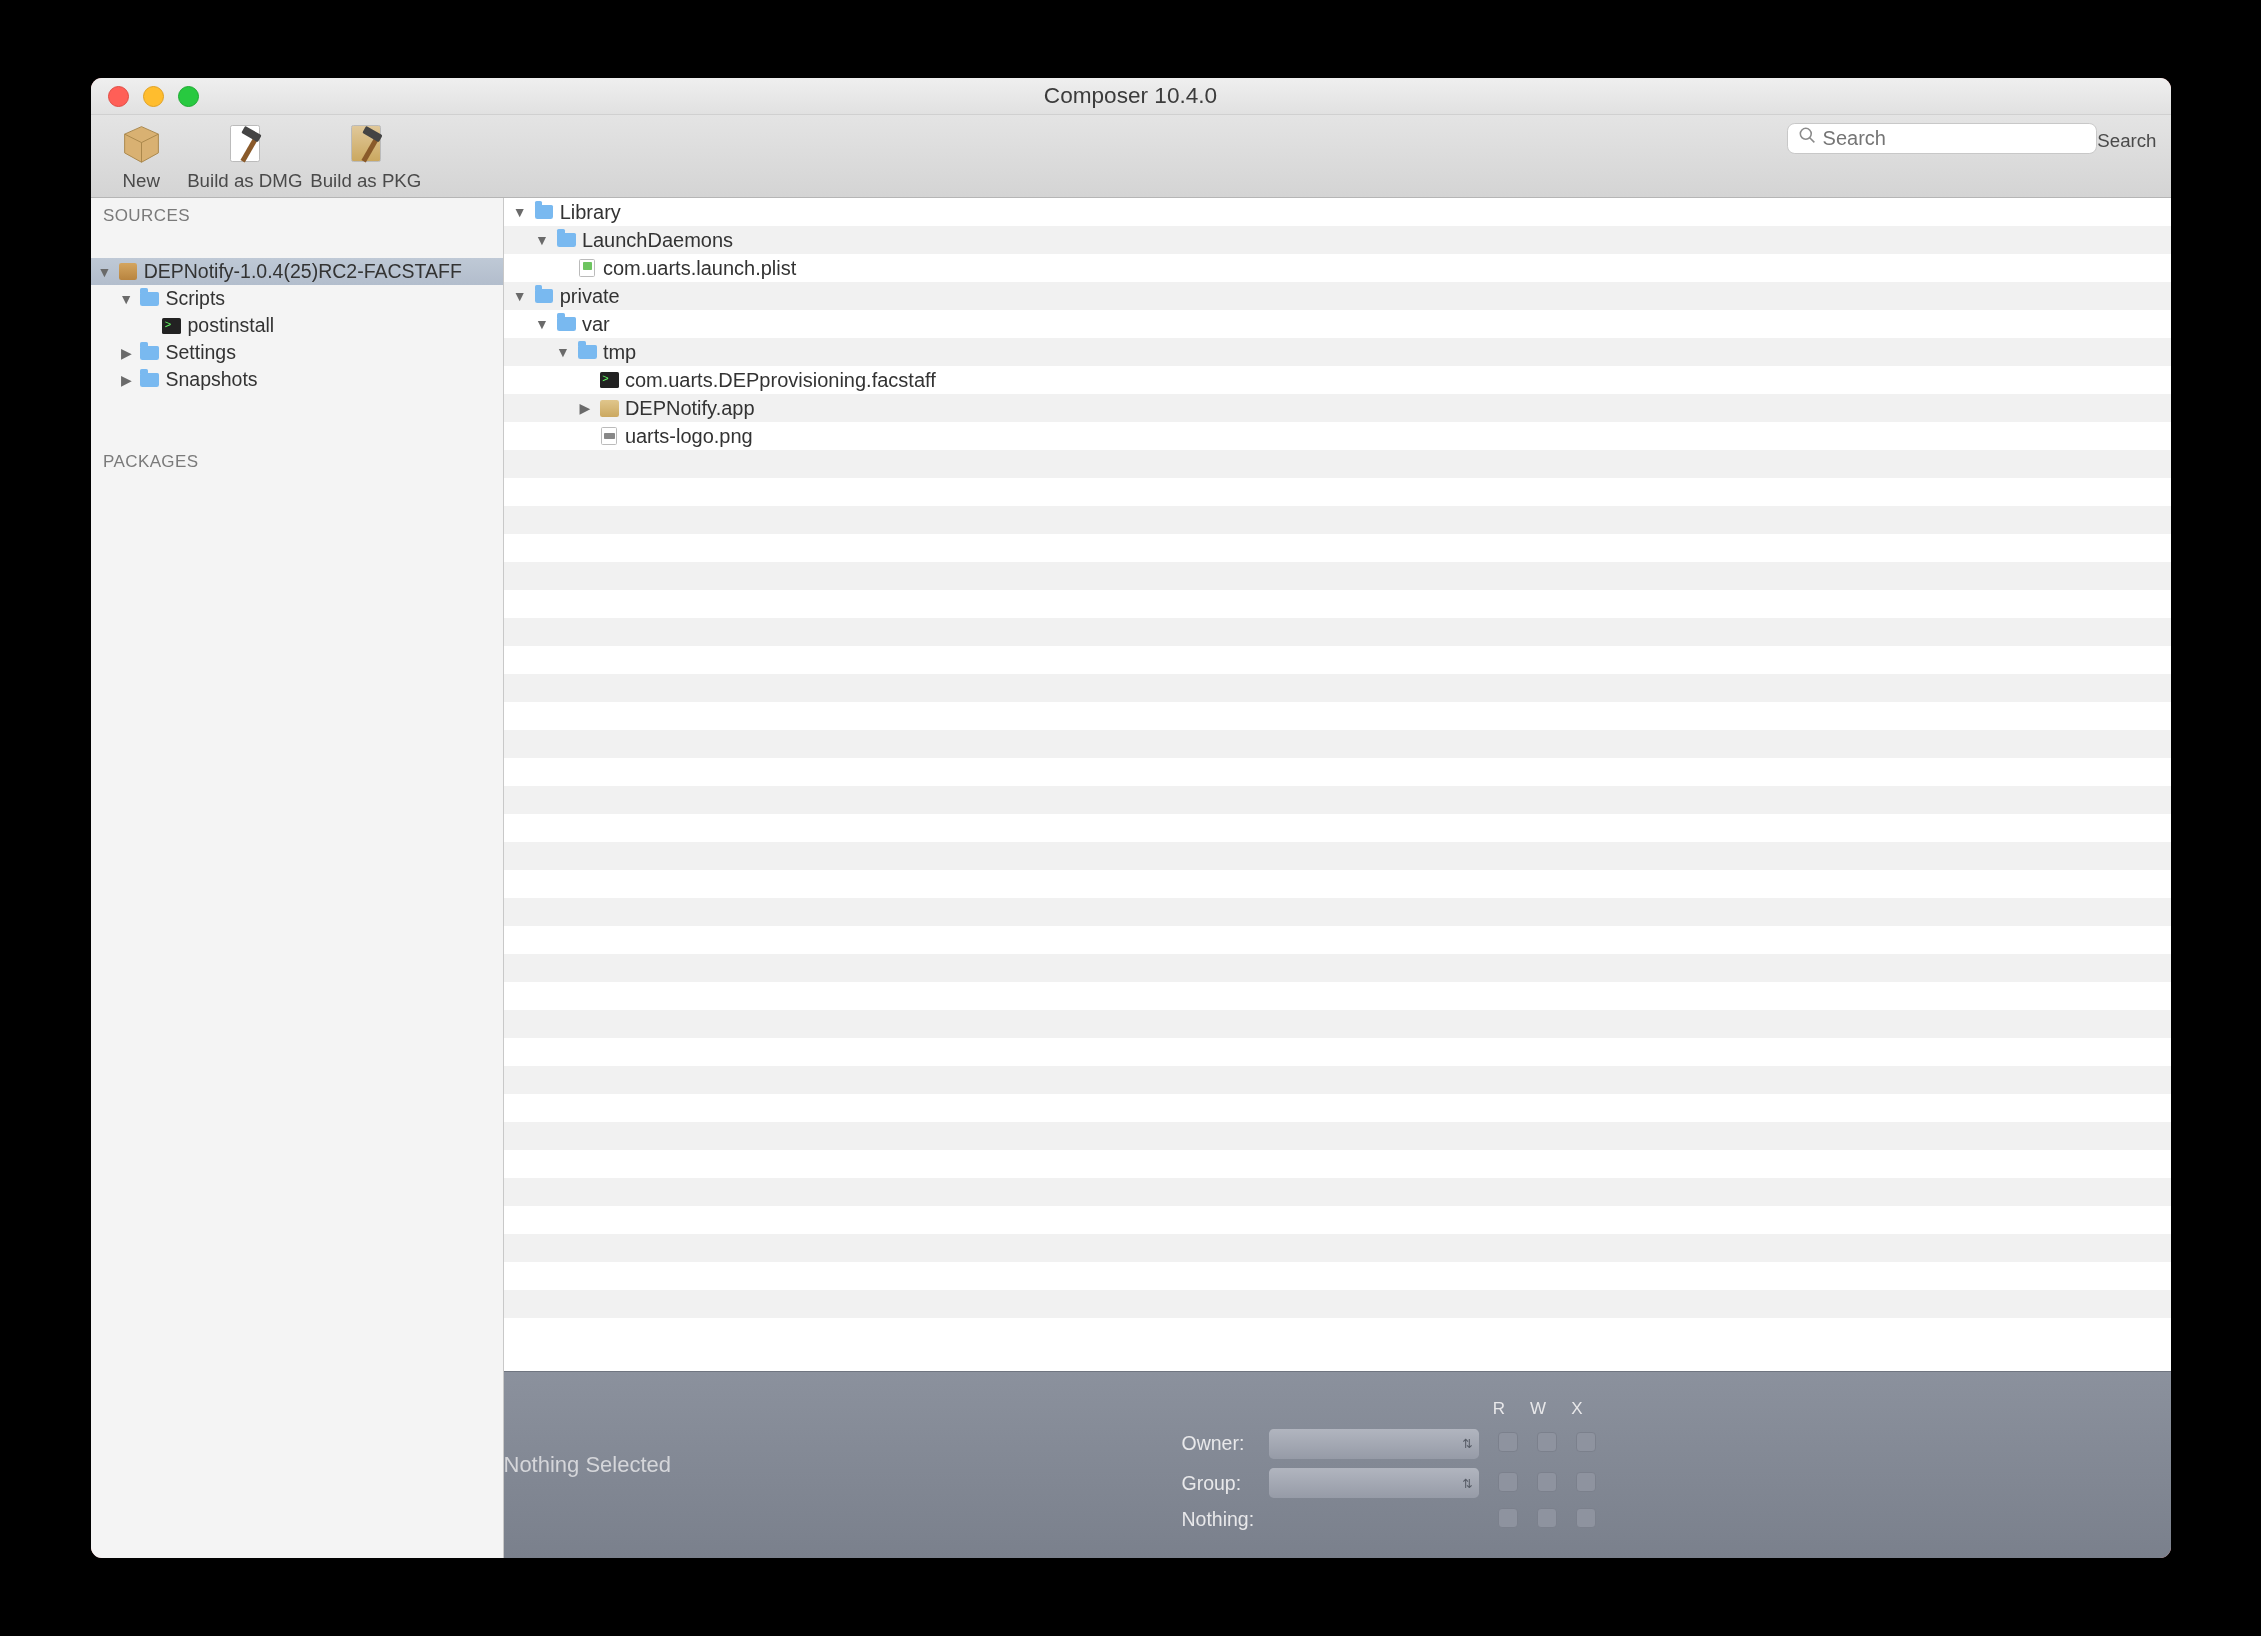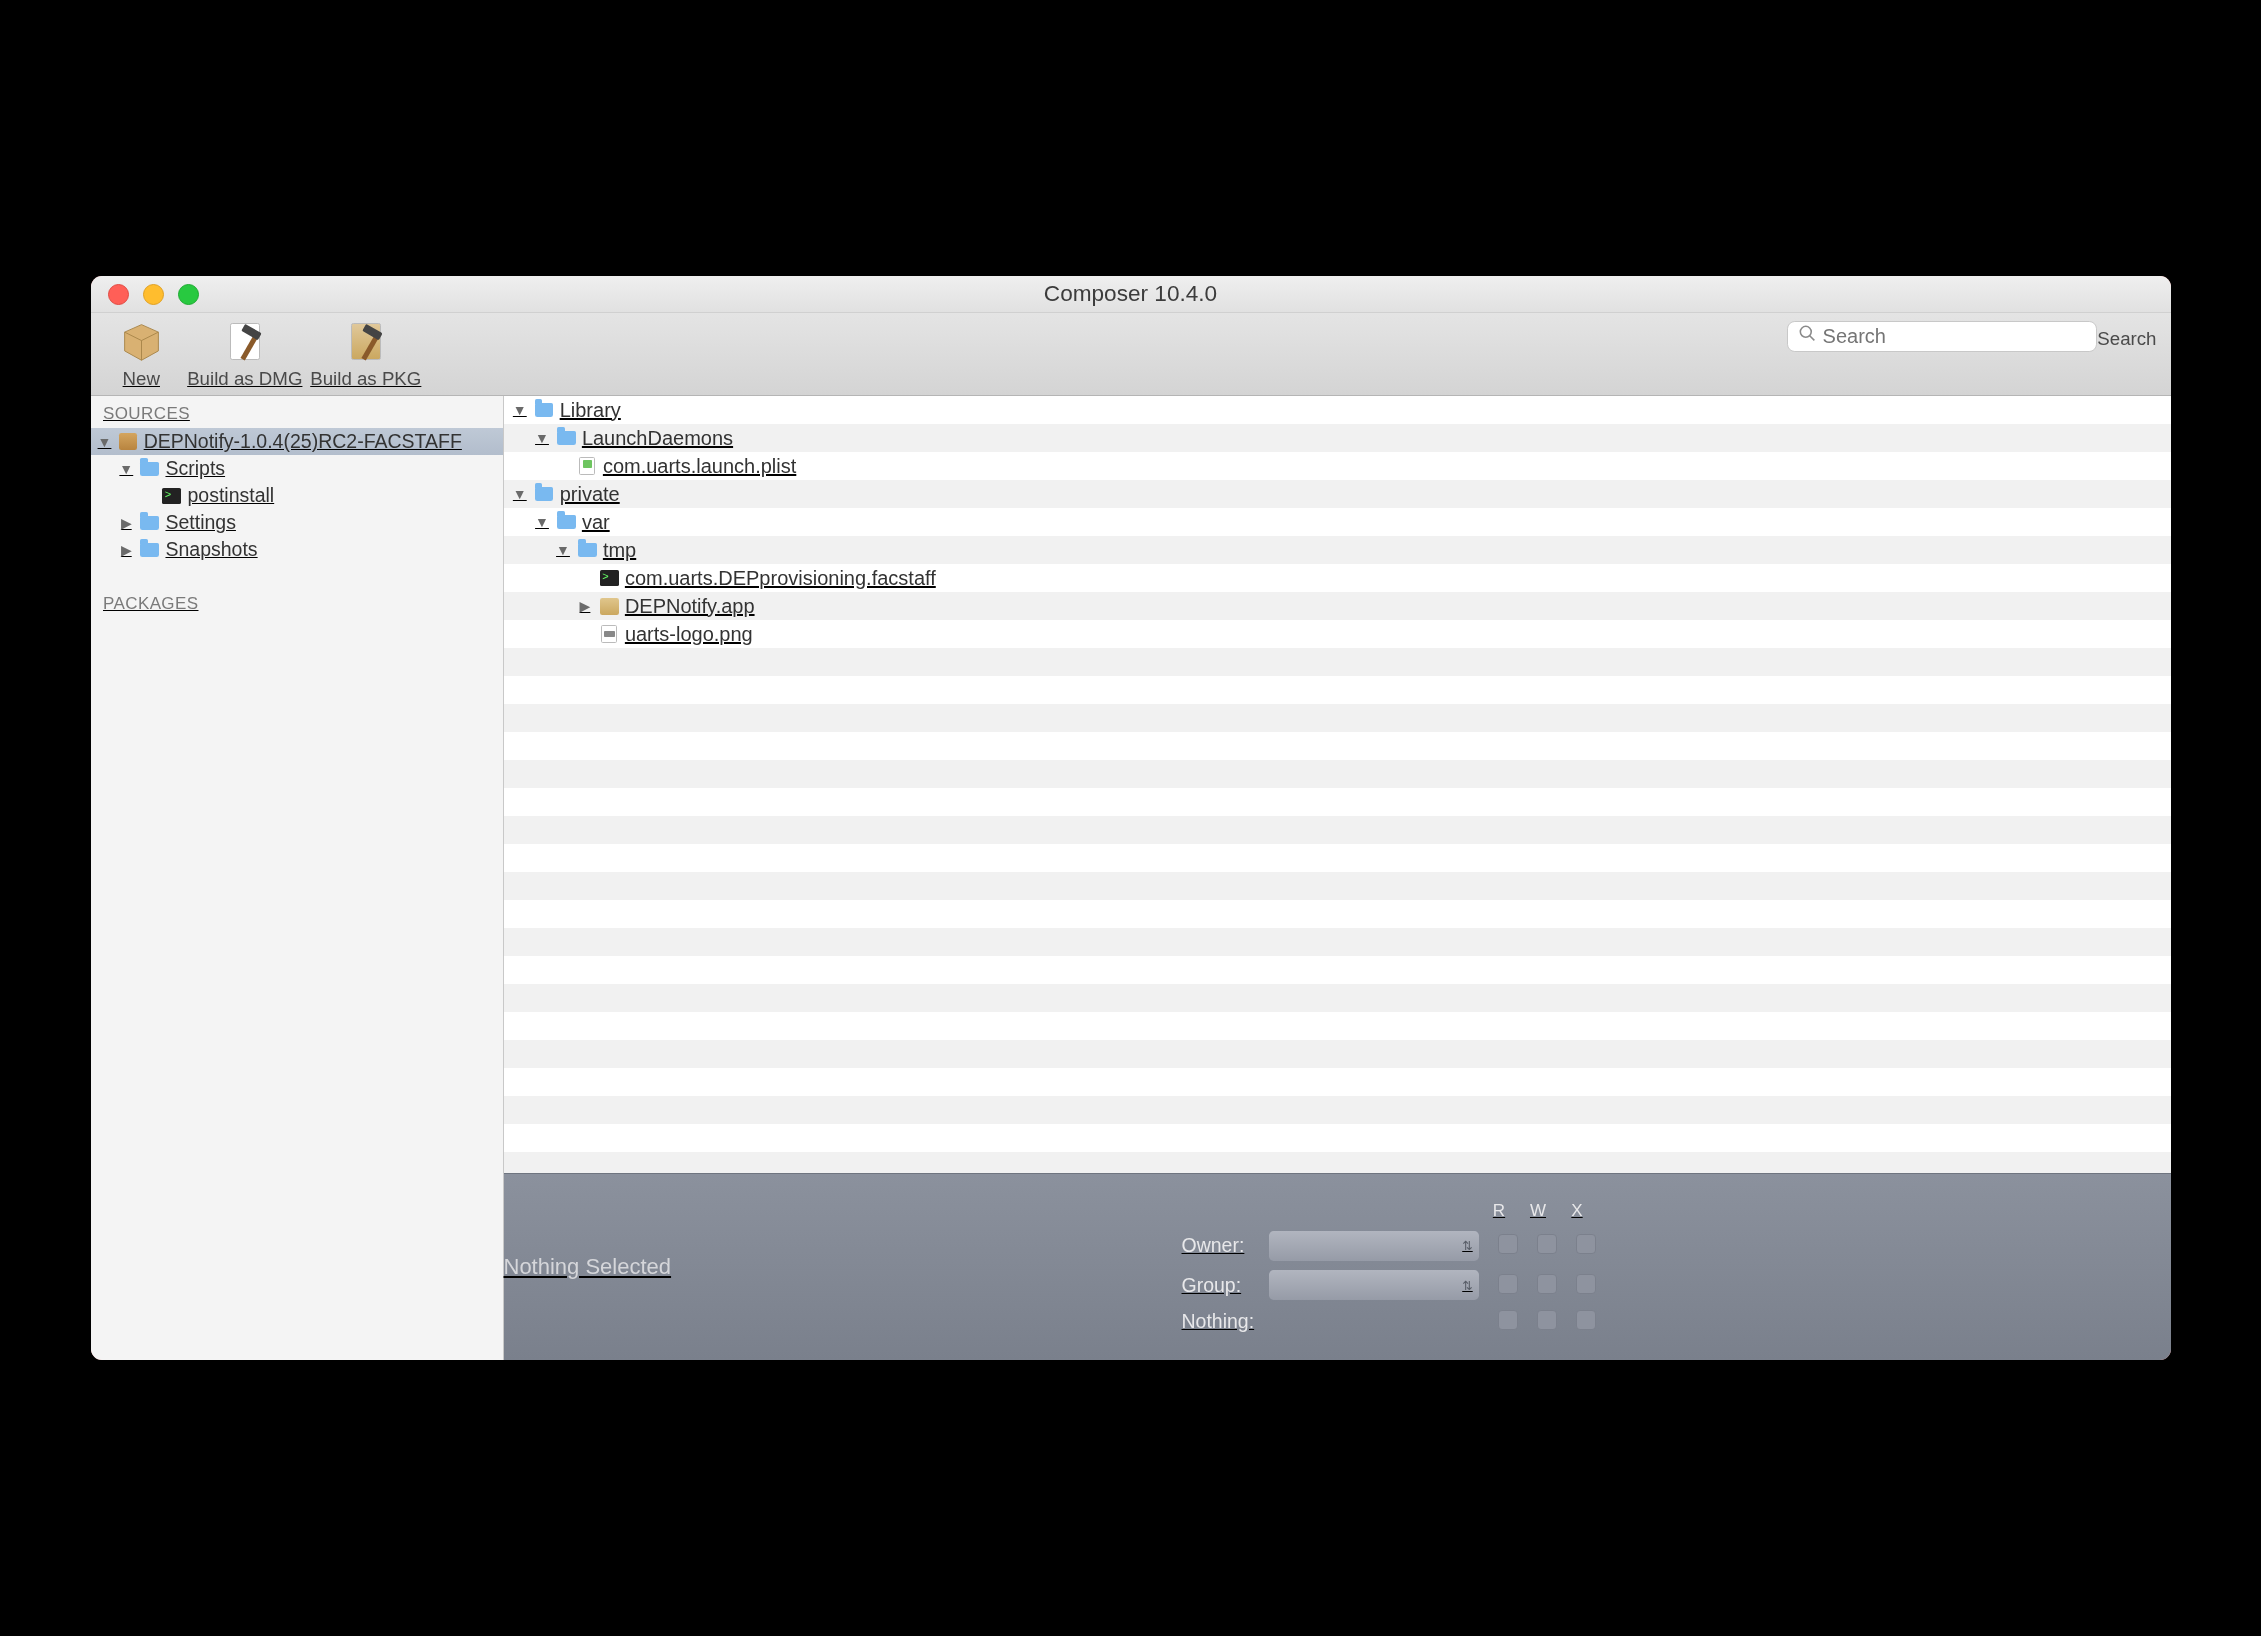--- a/index.html
+++ b/index.html
@@ -7,28 +7,27 @@
   background: #000;
   display: flex;
   align-items: center;
   justify-content: center;
   width: 2261px;
   height: 1636px;
   font-family: -apple-system, "Helvetica Neue", Arial, sans-serif;
 }
 .window {
   width: 2080px;
-  height: 1084px;
+  height: 1480px;
   background: #fca5a5;
   border-radius: 11px;
   overflow: hidden;
   display: flex;
   flex-direction: column;
   box-shadow: 0 23.4px 62px rgba(0,0,0,0.6);
-  text-decoration: underline;
 }
 .titlebar {
   height: 37px;
   background: linear-gradient(#efefef, #e1e1e1);
   display: flex;
   align-items: center;
   position: relative;
   border-bottom: 0.8px solid #d0d0d0;
   flex-shrink: 0;
 }
@@ -68,20 +67,21 @@
 .search-label { font-size: 18.7px; color: #4a4a4a; margin-top: 6.2px; }
 .body {
   flex: 1; display: flex; min-height: 0;
 }
 .sidebar {
   width: 413px;
   background: #f4f4f4;
   border-right: 0.8px solid #c8c8c8;
   display: flex; flex-direction: column;
   flex-shrink: 0;
+  gap: 28px;
 }
 .sb-header {
   font-size: 17px; color: #7a7a7a; padding: 7.8px 11px 4.7px 12.5px; letter-spacing: 0.4px;
 }
 .sb-row {
   display: flex; align-items: center; height: 27px; padding-left: 6.2px; font-size: 19.5px; color: #333;
   cursor: pointer;
 }
 .sb-row .disc { width: 15.6px; text-align: center; font-size: 14px; color: #6a6a6a; }
 .sb-row .icon { width: 22px; height: 22px; margin: 0 4.7px; display: flex; align-items: center; justify-content: center;}

